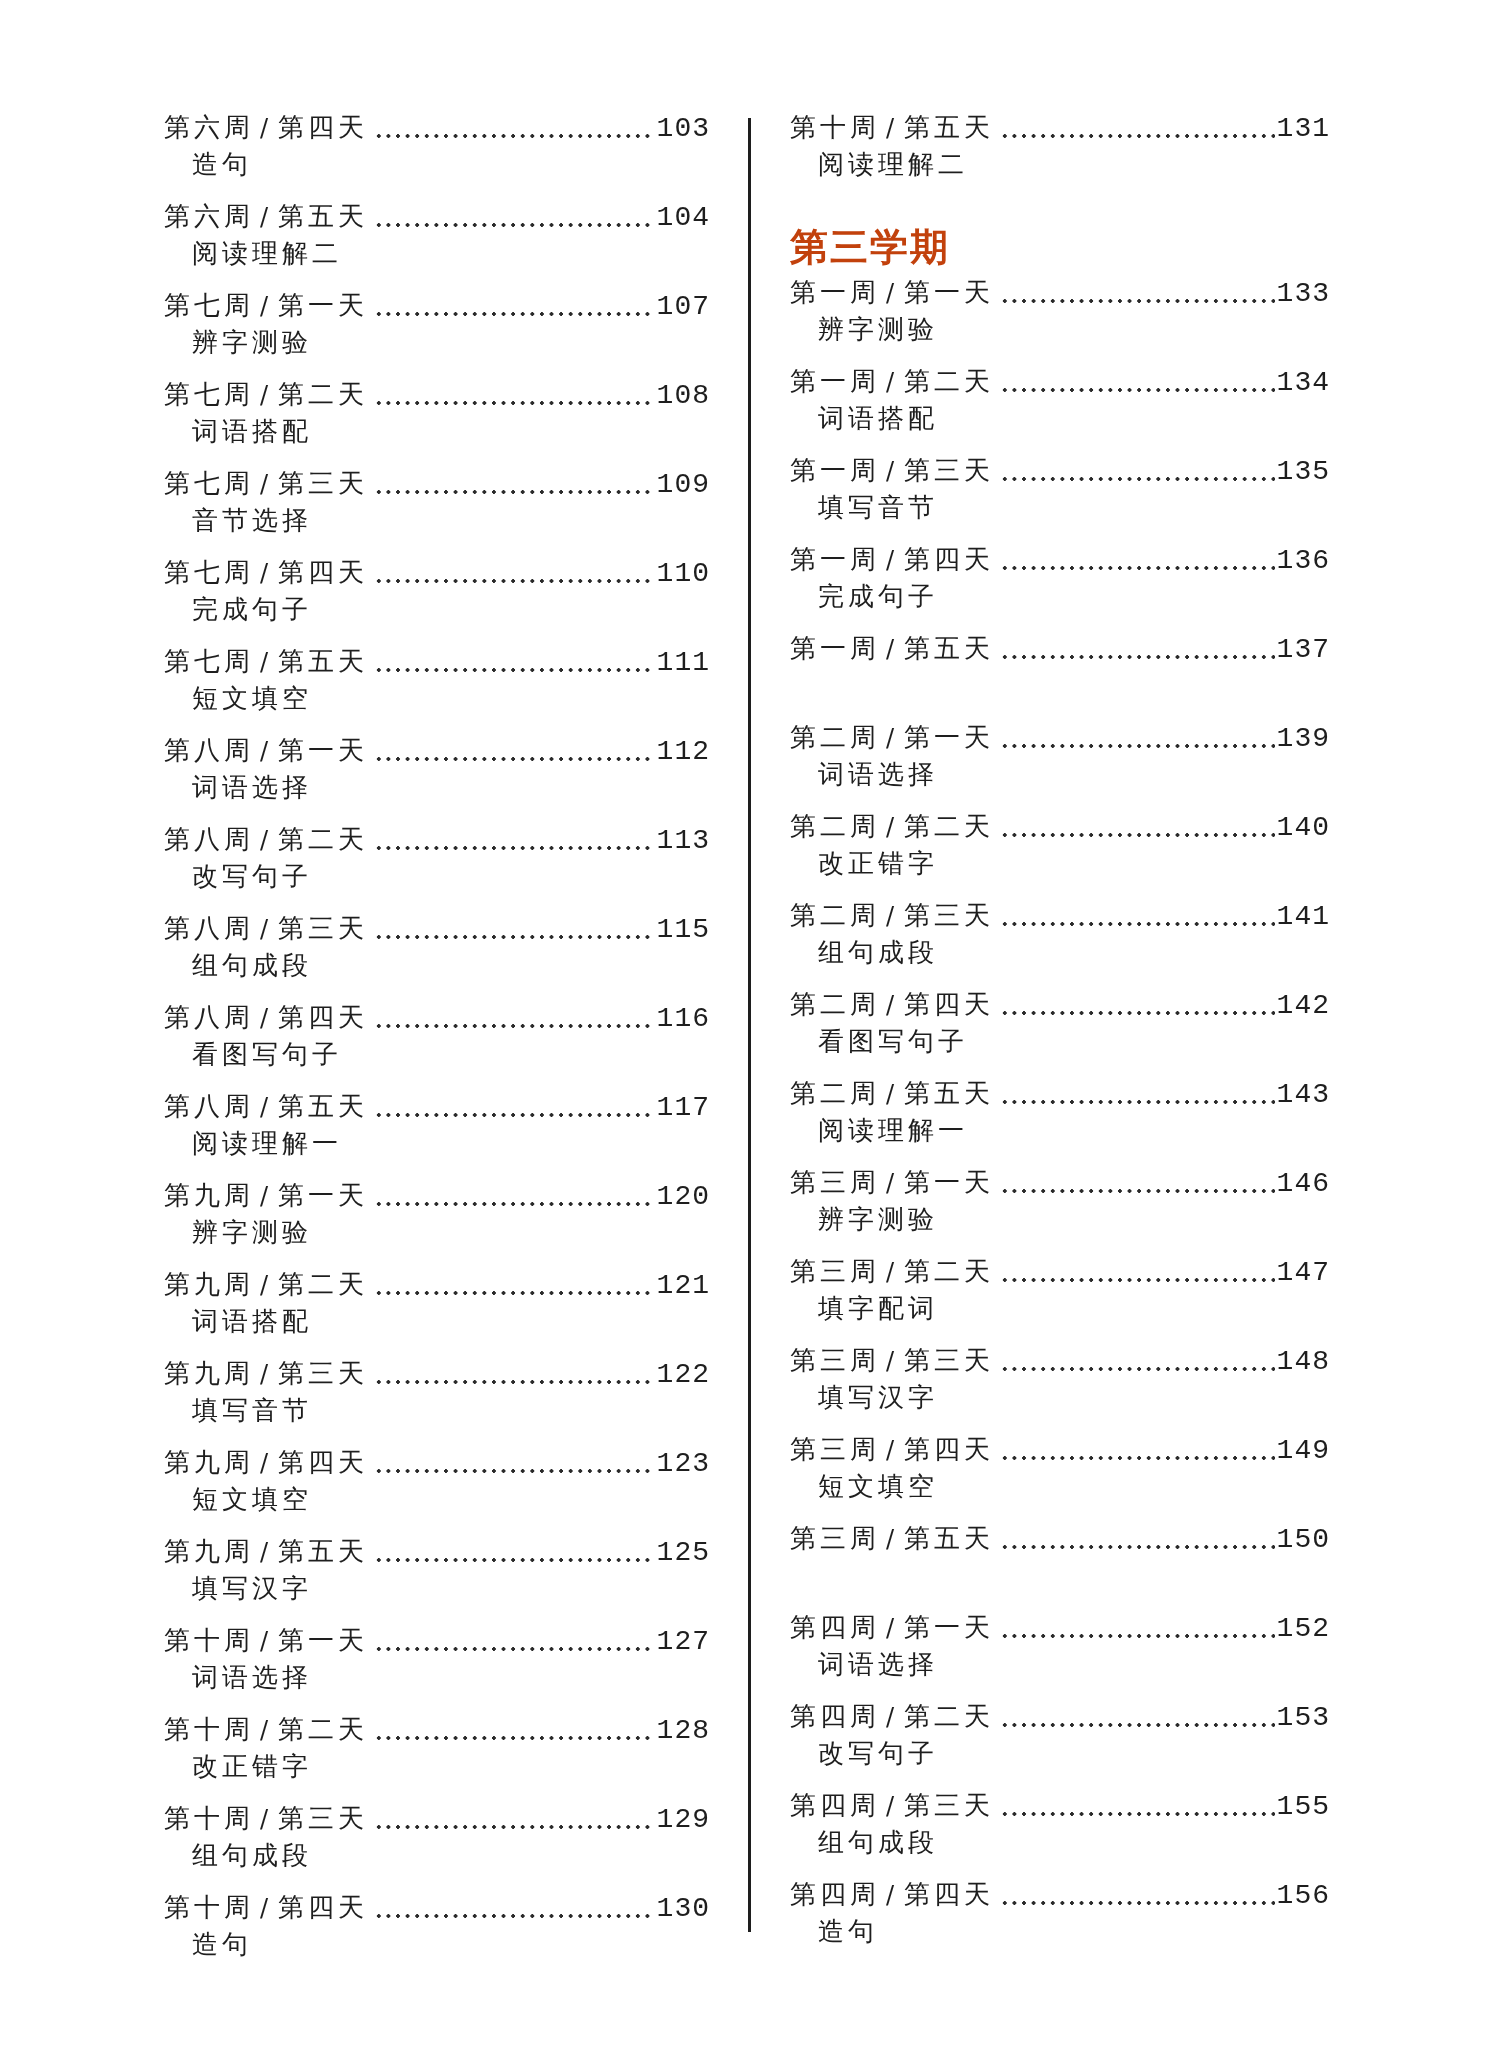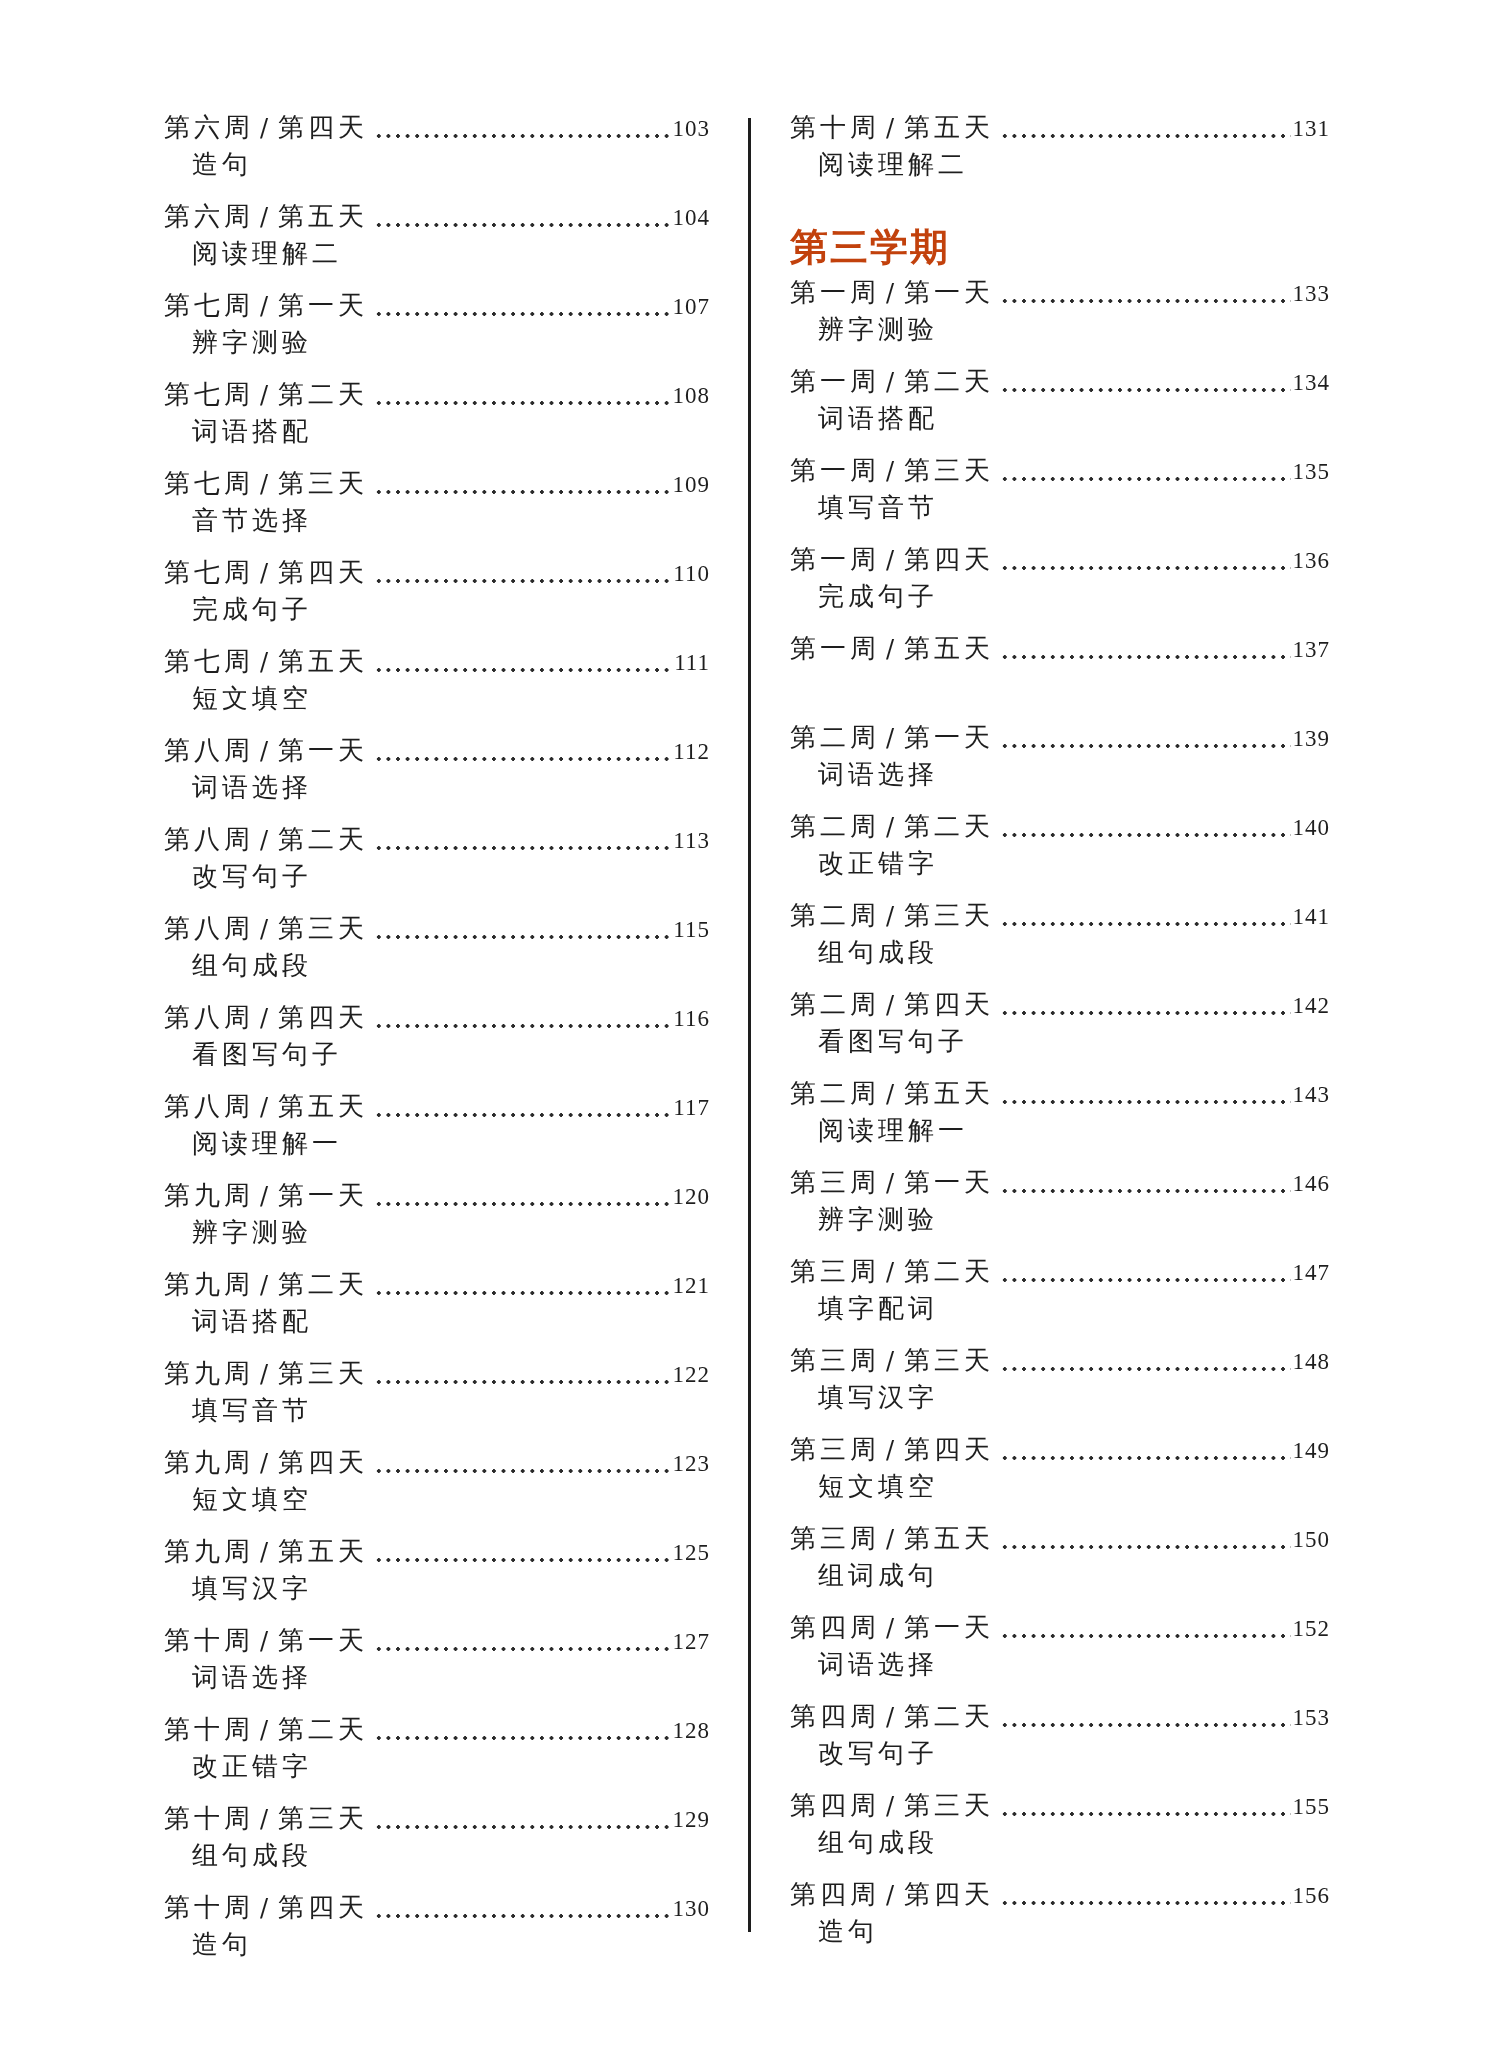--- a/index.html
+++ b/index.html
@@ -46,22 +46,22 @@
       margin: 0 2px 0 6px;
       height: 8px;
       align-self: center;
       margin-top: 18px;
       background-image: radial-gradient(circle, #2a2a2a 1.6px, transparent 1.8px);
       background-size: 9.6px 8px;
       background-repeat: repeat-x;
       background-position: left center;
     }
     .entry-page {
-      font-family: Liberation Serif, serif;
-      font-size: 23px;
+      font-family: Liberation Mono, monospace;
+      font-size: 28px;
       letter-spacing: 1px;
     }
     .entry-sub {
       margin-left: 28px;
       font-size: 26px;
       line-height: 36px;
       letter-spacing: 4px;
     }
     .section-heading {
       font-size: 38px;
@@ -454,21 +454,20 @@
     <div class="entry-sub">短文填空</div>
   </div>
       <div class="entry">
     <div class="entry-line">
       <span class="entry-week">第三周</span>
       <span class="entry-sep">/</span>
       <span class="entry-day">第五天</span>
       <span class="entry-leader"></span>
       <span class="entry-page">150</span>
     </div>
-    <div class="entry-sub">组词成句</div>
   </div>
       <div class="entry">
     <div class="entry-line">
       <span class="entry-week">第四周</span>
       <span class="entry-sep">/</span>
       <span class="entry-day">第一天</span>
       <span class="entry-leader"></span>
       <span class="entry-page">152</span>
     </div>
     <div class="entry-sub">词语选择</div>

